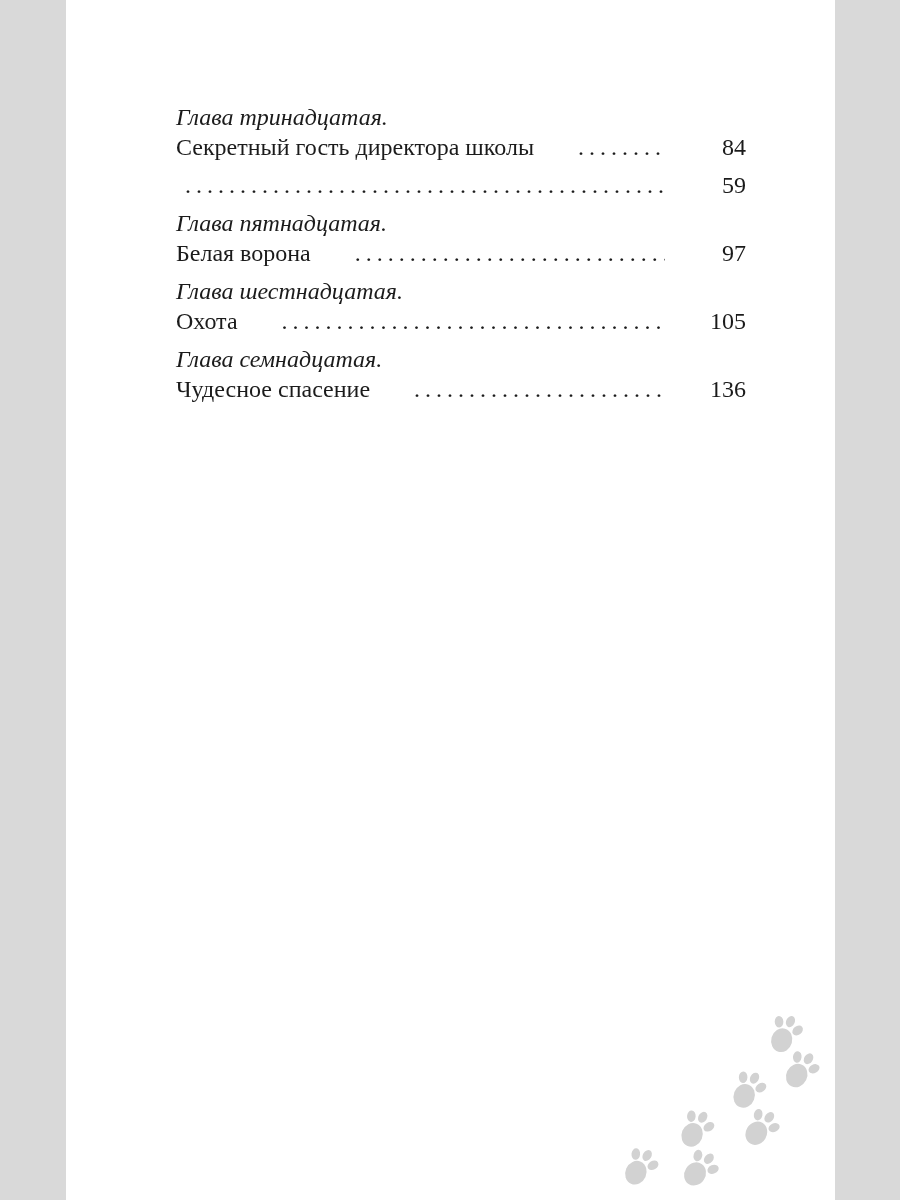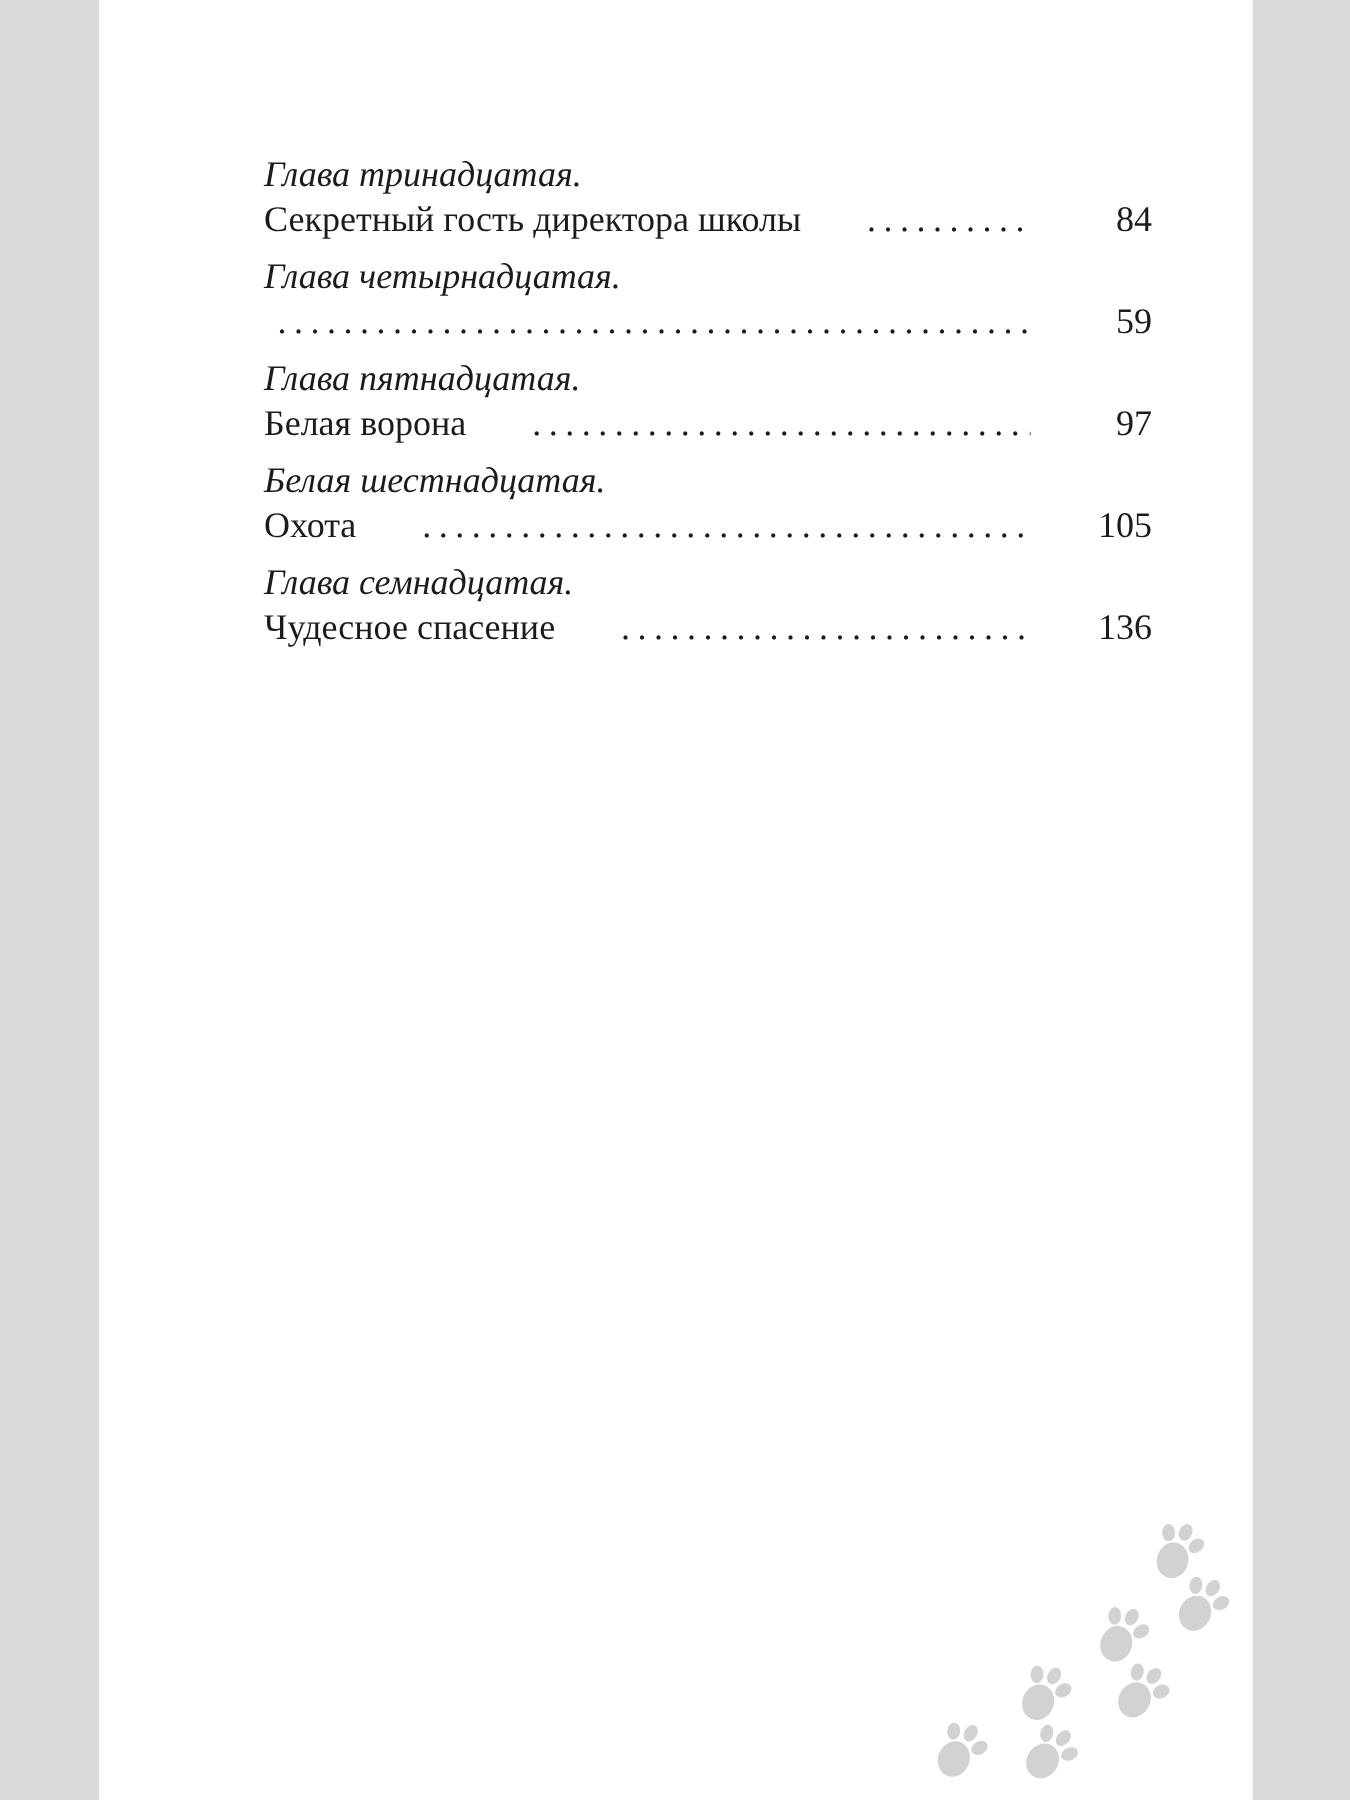--- a/index.html
+++ b/index.html
@@ -23,21 +23,21 @@
     height: 1200px;
     flex: 0 0 auto;
   }
   .side-bar.left  { width: 66px; }
   .side-bar.right { width: 65px; }
   .page {
     position: relative;
     width: 769px;
     height: 1200px;
     background: var(--page-bg);
-    padding: 102px 67px 0 110px;
+    padding: 102px 89px 0 110px;
   }
   .toc { font-size: 24px; line-height: 30px; }
   .entry { margin-bottom: 8px; }
   .chapter { font-style: italic; }
   .line { display: flex; align-items: baseline; gap: 35px; }
   .title { white-space: nowrap; flex: 0 0 auto; }
   .leader {
     flex: 1 1 auto;
     overflow: hidden;
     white-space: nowrap;
@@ -85,38 +85,37 @@
   <div class="entry">
     <div class="chapter">Глава тринадцатая.</div>
     <div class="line">
       <span class="title">Секретный гость директора школы</span>
       <span class="leader">........................................................................</span>
       <span class="pagenum">84</span>
     </div>
   </div>
 
   <div class="entry">
-    <div class="chapter">Глава четырнадцатая.</div>
     <div class="line">
       <span class="leader">........................................................................</span>
       <span class="pagenum">59</span>
     </div>
   </div>
 
   <div class="entry">
     <div class="chapter">Глава пятнадцатая.</div>
     <div class="line">
       <span class="title">Белая ворона</span>
       <span class="leader">........................................................................</span>
       <span class="pagenum">97</span>
     </div>
   </div>
 
   <div class="entry">
-    <div class="chapter">Белая шестнадцатая.</div>
+    <div class="chapter">Глава шестнадцатая.</div>
     <div class="line">
       <span class="title">Охота</span>
       <span class="leader">........................................................................</span>
       <span class="pagenum">105</span>
     </div>
   </div>
 
   <div class="entry">
     <div class="chapter">Глава семнадцатая.</div>
     <div class="line">

